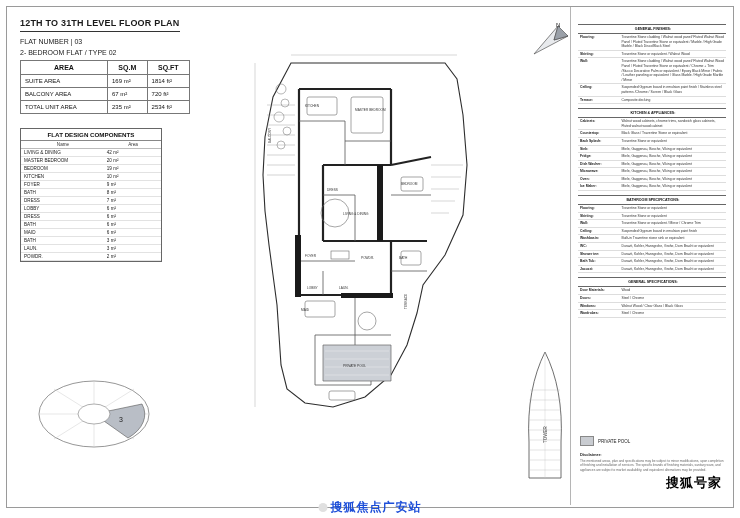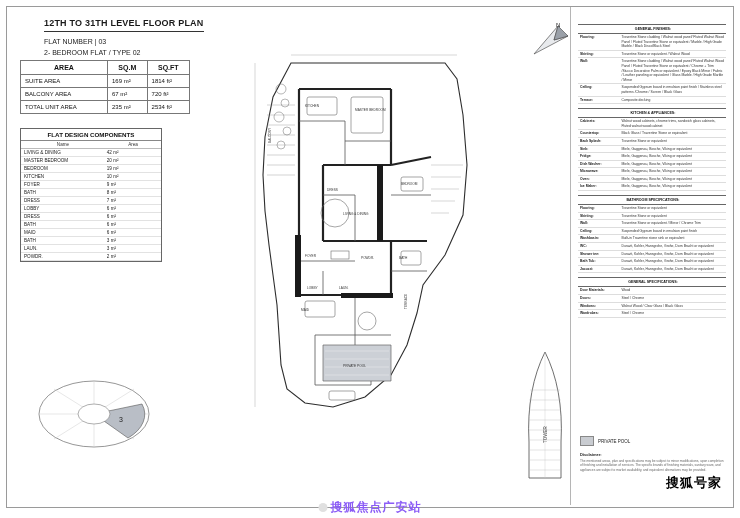--- a/index.html
+++ b/index.html
@@ -7,21 +7,21 @@
   #sheet{
     position:relative;width:740px;height:518px;background:#ffffff;overflow:hidden;
   }
   .border-outer{
     position:absolute;left:6px;top:6px;width:726px;height:500px;border:1px solid #9a9a9a;
   }
   .vline{
     position:absolute;top:7px;left:570px;width:0;height:498px;border-left:1px solid #b5b5b5;
   }
   
-  .title-block{position:absolute;left:20px;top:18px;width:300px;margin-left:24px;}
+  .title-block{position:absolute;left:20px;top:18px;width:300px;}
   .title-main{font-size:9px;font-weight:bold;color:#1a1a1a;letter-spacing:.2px;}
   .title-rule{width:160px;height:1px;background:#333;margin:3px 0 4px 0;}
   .title-sub{font-size:7px;color:#222;line-height:11px;}
   
   .area-table{position:absolute;left:20px;top:60px;width:170px;border:1px solid #555;border-collapse:collapse;}
   .area-table td{border:1px solid #777;font-size:6px;padding:3px 4px;color:#111;}
   .area-table td.h{font-weight:bold;font-size:7px;text-align:center;}
   .area-table td.num{text-align:left;}
   
   .comp-wrap{position:absolute;left:20px;top:128px;width:140px;border:1px solid #666;}
@@ -54,21 +54,21 @@
   
   .legend{position:absolute;left:580px;top:436px;display:flex;align-items:center;gap:4px;}
   .legend .sw{width:12px;height:8px;background:#c9ccd1;border:1px solid #888;}
   .legend .lb{font-size:4.5px;color:#222;}
   
   .disclaimer{position:absolute;left:580px;top:452px;width:144px;}
   .disclaimer .dt{font-size:4px;font-weight:bold;color:#222;}
   .disclaimer .dp{font-size:3.2px;color:#666;line-height:4.4px;margin-top:2px;}
   
   .wm1{position:absolute;right:18px;bottom:26px;font-size:13px;color:#000000;font-weight:bold;letter-spacing:1px;}
-  .wm2{position:absolute;left:50%;transform:translateX(-50%);bottom:2px;font-size:12px;color:#8b5cf6;font-weight:bold;letter-spacing:1px;}
+  .wm2{position:absolute;left:50%;transform:translateX(-50%);bottom:2px;font-size:12px;color:#1d4ed8;font-weight:bold;letter-spacing:1px;}
   .wm-badge{display:inline-block;width:9px;height:9px;border-radius:50%;background:#e0e0e0;margin-right:3px;vertical-align:-1px;}
   .roomlbl{font-size:3.2px;fill:#333;font-family:"Liberation Sans",sans-serif;}
 </style>
 </head>
 <body>
 
 <div id="sheet">
 
   <div class="border-outer"></div>
   <div class="vline"></div>

